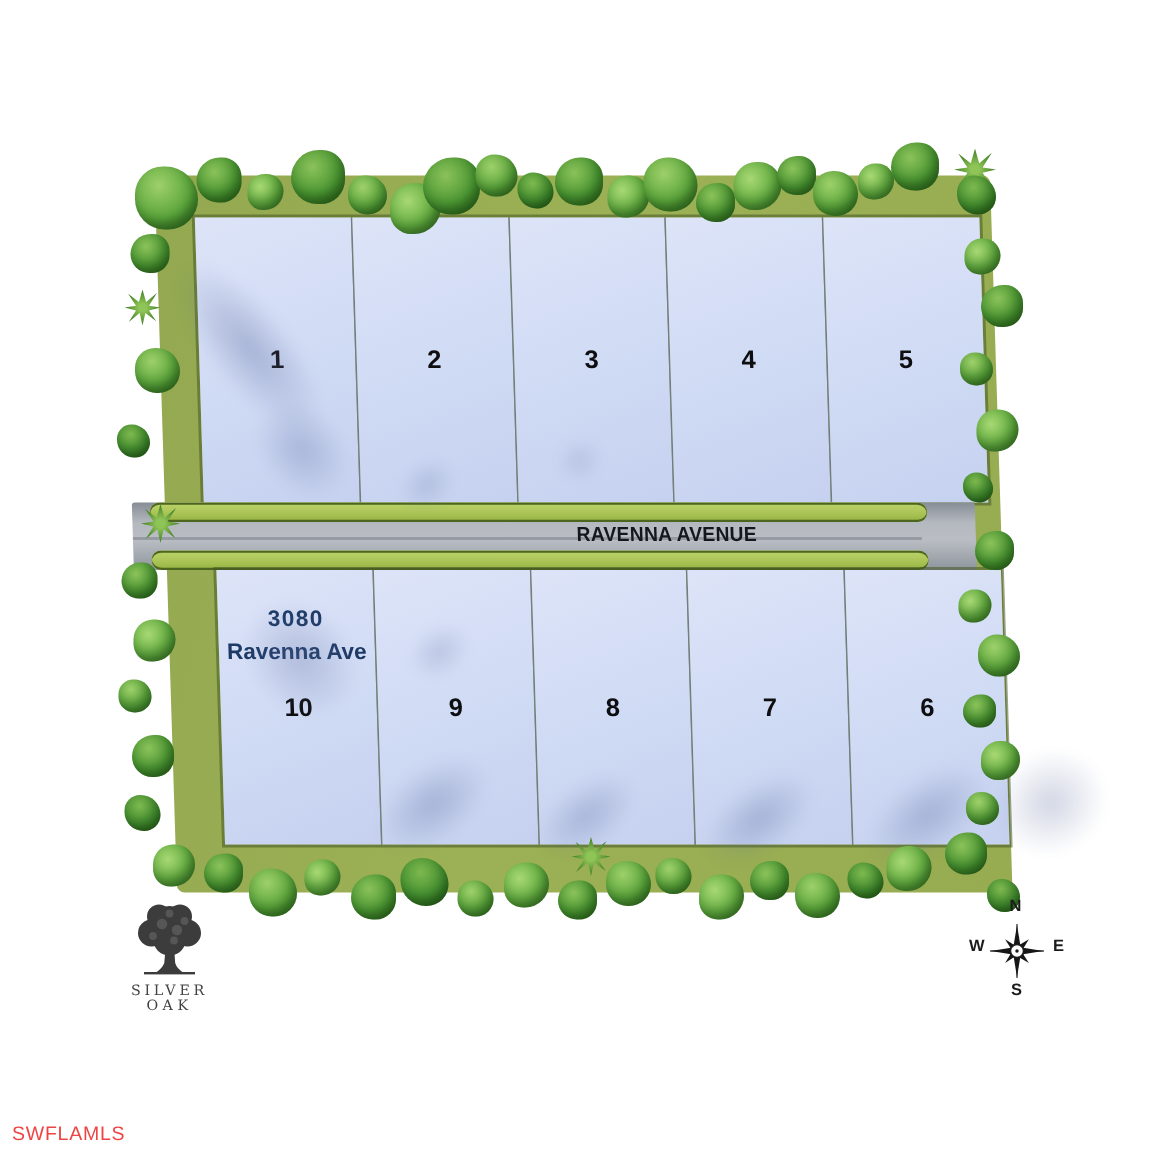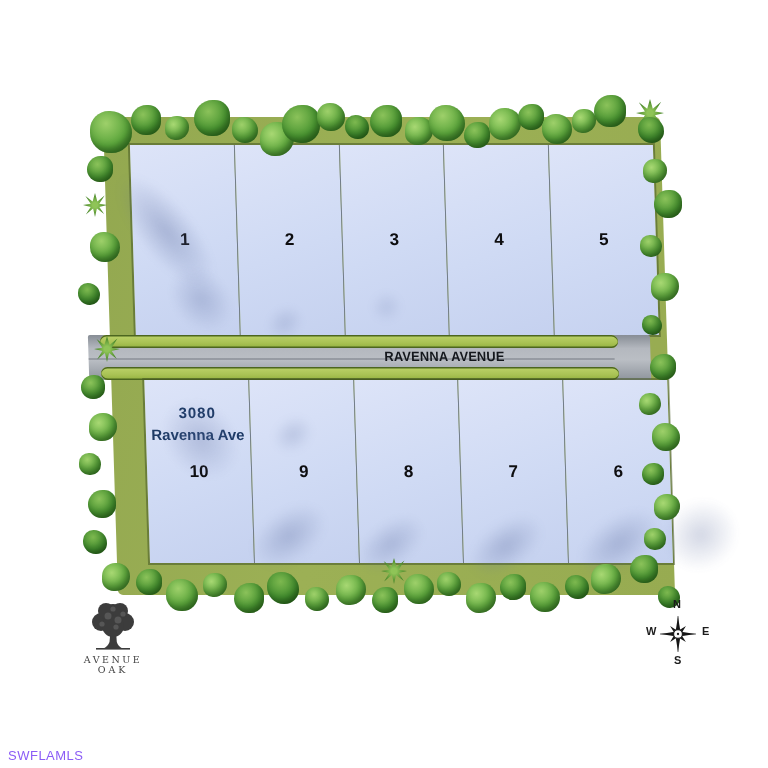--- a/index.html
+++ b/index.html
@@ -64,21 +64,21 @@
   
   .compass{position:absolute;left:640px;top:598px;width:76px;height:76px;z-index:7;
            color:#1c1c1c;font-weight:700;font-size:11px;}
   .compass svg{position:absolute;left:19px;top:17px;}
   .cdir{position:absolute;}
   .cN{left:33px;top:0;}
   .cS{left:34px;top:56px;}
   .cW{left:6px;top:27px;}
   .cE{left:62px;top:27px;}
   
-  .watermark{position:absolute;left:8px;top:748px;font-size:13px;color:#8b5cf6;
+  .watermark{position:absolute;left:8px;top:748px;font-size:13px;color:#ef4444;
              letter-spacing:.5px;z-index:7;}
 </style>
 </head>
 <body>
 
 <div class="canvas">
 
   <div class="plat">
 
     <div class="lot-row row-top">
@@ -221,21 +221,21 @@
       <g fill="#565656">
         <circle cx="25" cy="17" r="3.5"></circle>
           <circle cx="35" cy="21" r="3.5"></circle>
           <circle cx="19" cy="25" r="2.6"></circle>
         <circle cx="40" cy="15" r="2.6"></circle>
           <circle cx="30" cy="10" r="2.6"></circle>
           <circle cx="33" cy="28" r="2.6"></circle>
       </g>
     </svg>
     <div class="logo-text">
-      <span class="ln1">AVENUE</span>
+      <span class="ln1">SILVER</span>
       <span class="ln2">OAK</span>
     </div>
   </div>
 
   <div class="compass">
     <svg width="38" height="38" viewBox="0 0 36 36">
       <line x1="1" y1="18" x2="35" y2="18" stroke="#3a3a3a" stroke-width="0.8"></line>
       <line x1="18" y1="1" x2="18" y2="35" stroke="#3a3a3a" stroke-width="0.8"></line>
       <g fill="#161616">
         <path d="M18 1.5 L15.3 18 L20.7 18 Z"></path>

